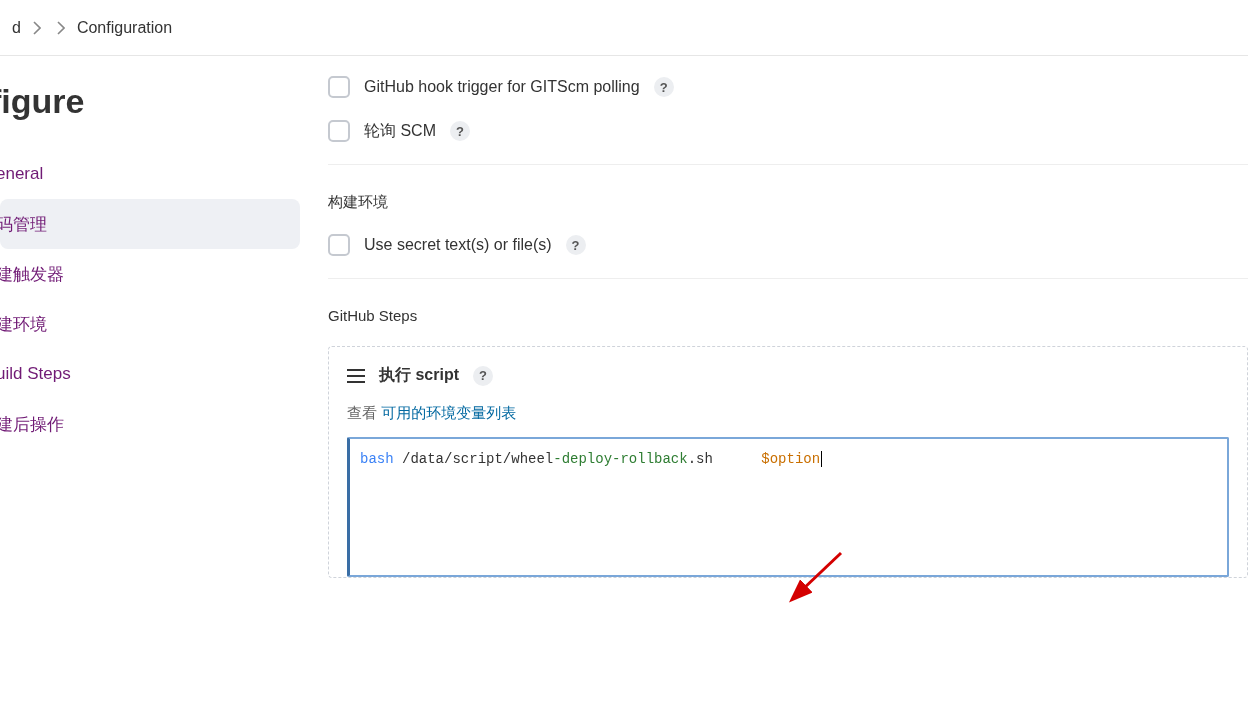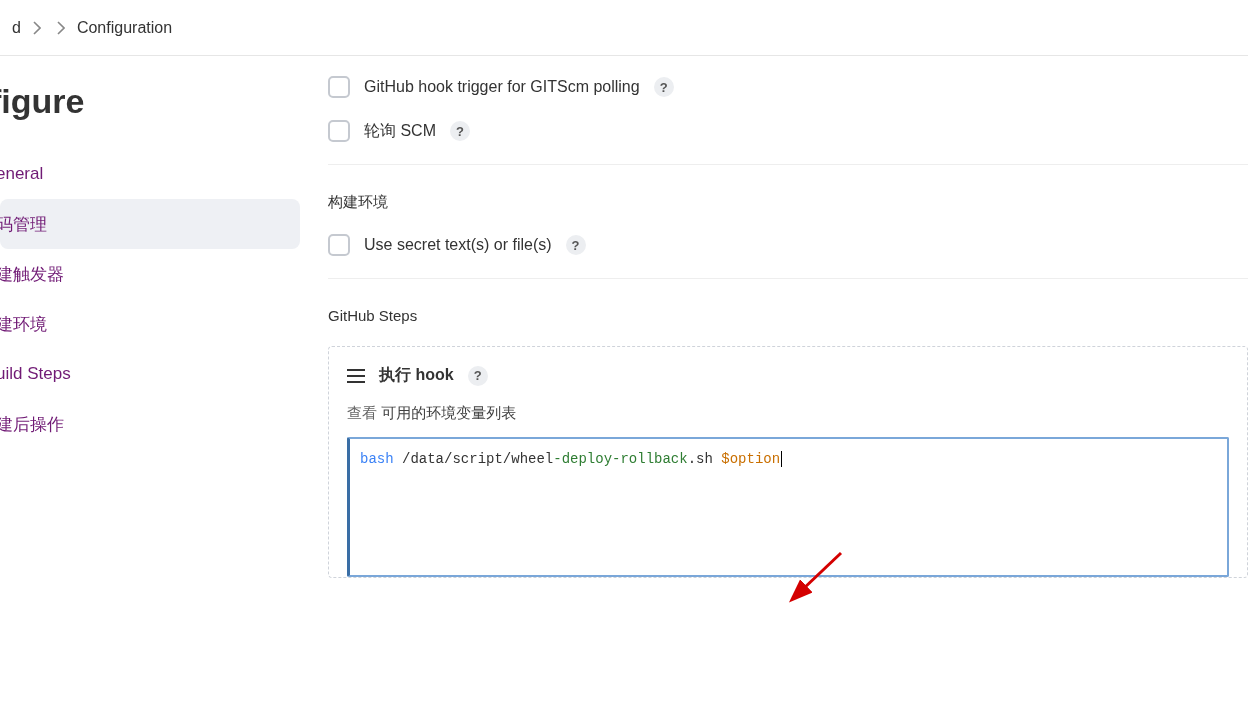--- a/index.html
+++ b/index.html
@@ -39,31 +39,31 @@
   .buildstep {
     border:1px dashed #cfd3da; border-radius:4px; padding:18px 18px 0 18px; margin-top:18px;
     position:relative;
   }
   .bs-head { display:flex; align-items:center; gap:14px; margin-bottom:18px; }
   .drag-icon { width:18px; display:flex; flex-direction:column; gap:4px; cursor:grab;}
   .drag-icon div { height:2px; background:#333; }
   .bs-title { font-size:16px; font-weight:700; }
   .cmd-label { font-size:15px; margin-bottom:10px; }
   .env-line { font-size:15px; margin-bottom:14px; color:#666; }
-  .env-link { color:#404040; text-decoration:none; }
+  .env-link { color:#0369a1; text-decoration:none; }
 
   .codebox {
     border:2px solid #7aa7d9; border-left:3px solid #3a6ea5; border-radius:2px;
     background:#fff; min-height:140px; padding:12px 10px; font-family:Consolas,"Courier New",monospace;
     font-size:14px; position:relative; color:#222;
   }
   .tok-cmd { color:#3b82f6;text-align:center; }
   .tok-path { color:#333; }
   .tok-dash { color:#2e7d32; }
-  .tok-var { color:#c96f00; }
+  .tok-var { color:#c96f00;margin-left:40px; }
   .caret {
     display:inline-block; width:0; border-right:1px solid #000; height:16px; vertical-align:middle; margin-left:1px;
   }
   .arrow {
     position:absolute; left:796px; top:548px; pointer-events:none;
   }
   .arrow svg { overflow:visible; }
 </style>
 </head>
 <body>
@@ -136,21 +136,21 @@
 
     <h2 class="section">GitHub Steps</h2>
 
     <div class="buildstep">
       <div class="bs-head">
         <span class="drag-icon">
             <div></div>
             <div></div>
             <div></div>
           </span>
-        <span class="bs-title">执行 hook</span>
+        <span class="bs-title">执行 script</span>
         <span class="help">?</span>
       </div>
 
 
       <div class="env-line">
         <span>查看 </span><a class="env-link" href="#">可用的环境变量列表</a>
       </div>
 
       <div class="codebox">
         <span class="tok-cmd">bash</span><span> </span><span class="tok-path">/data/script/wheel</span><span class="tok-dash">-deploy-rollback</span><span class="tok-path">.sh </span><span class="tok-var">$option</span><span class="caret"></span>

